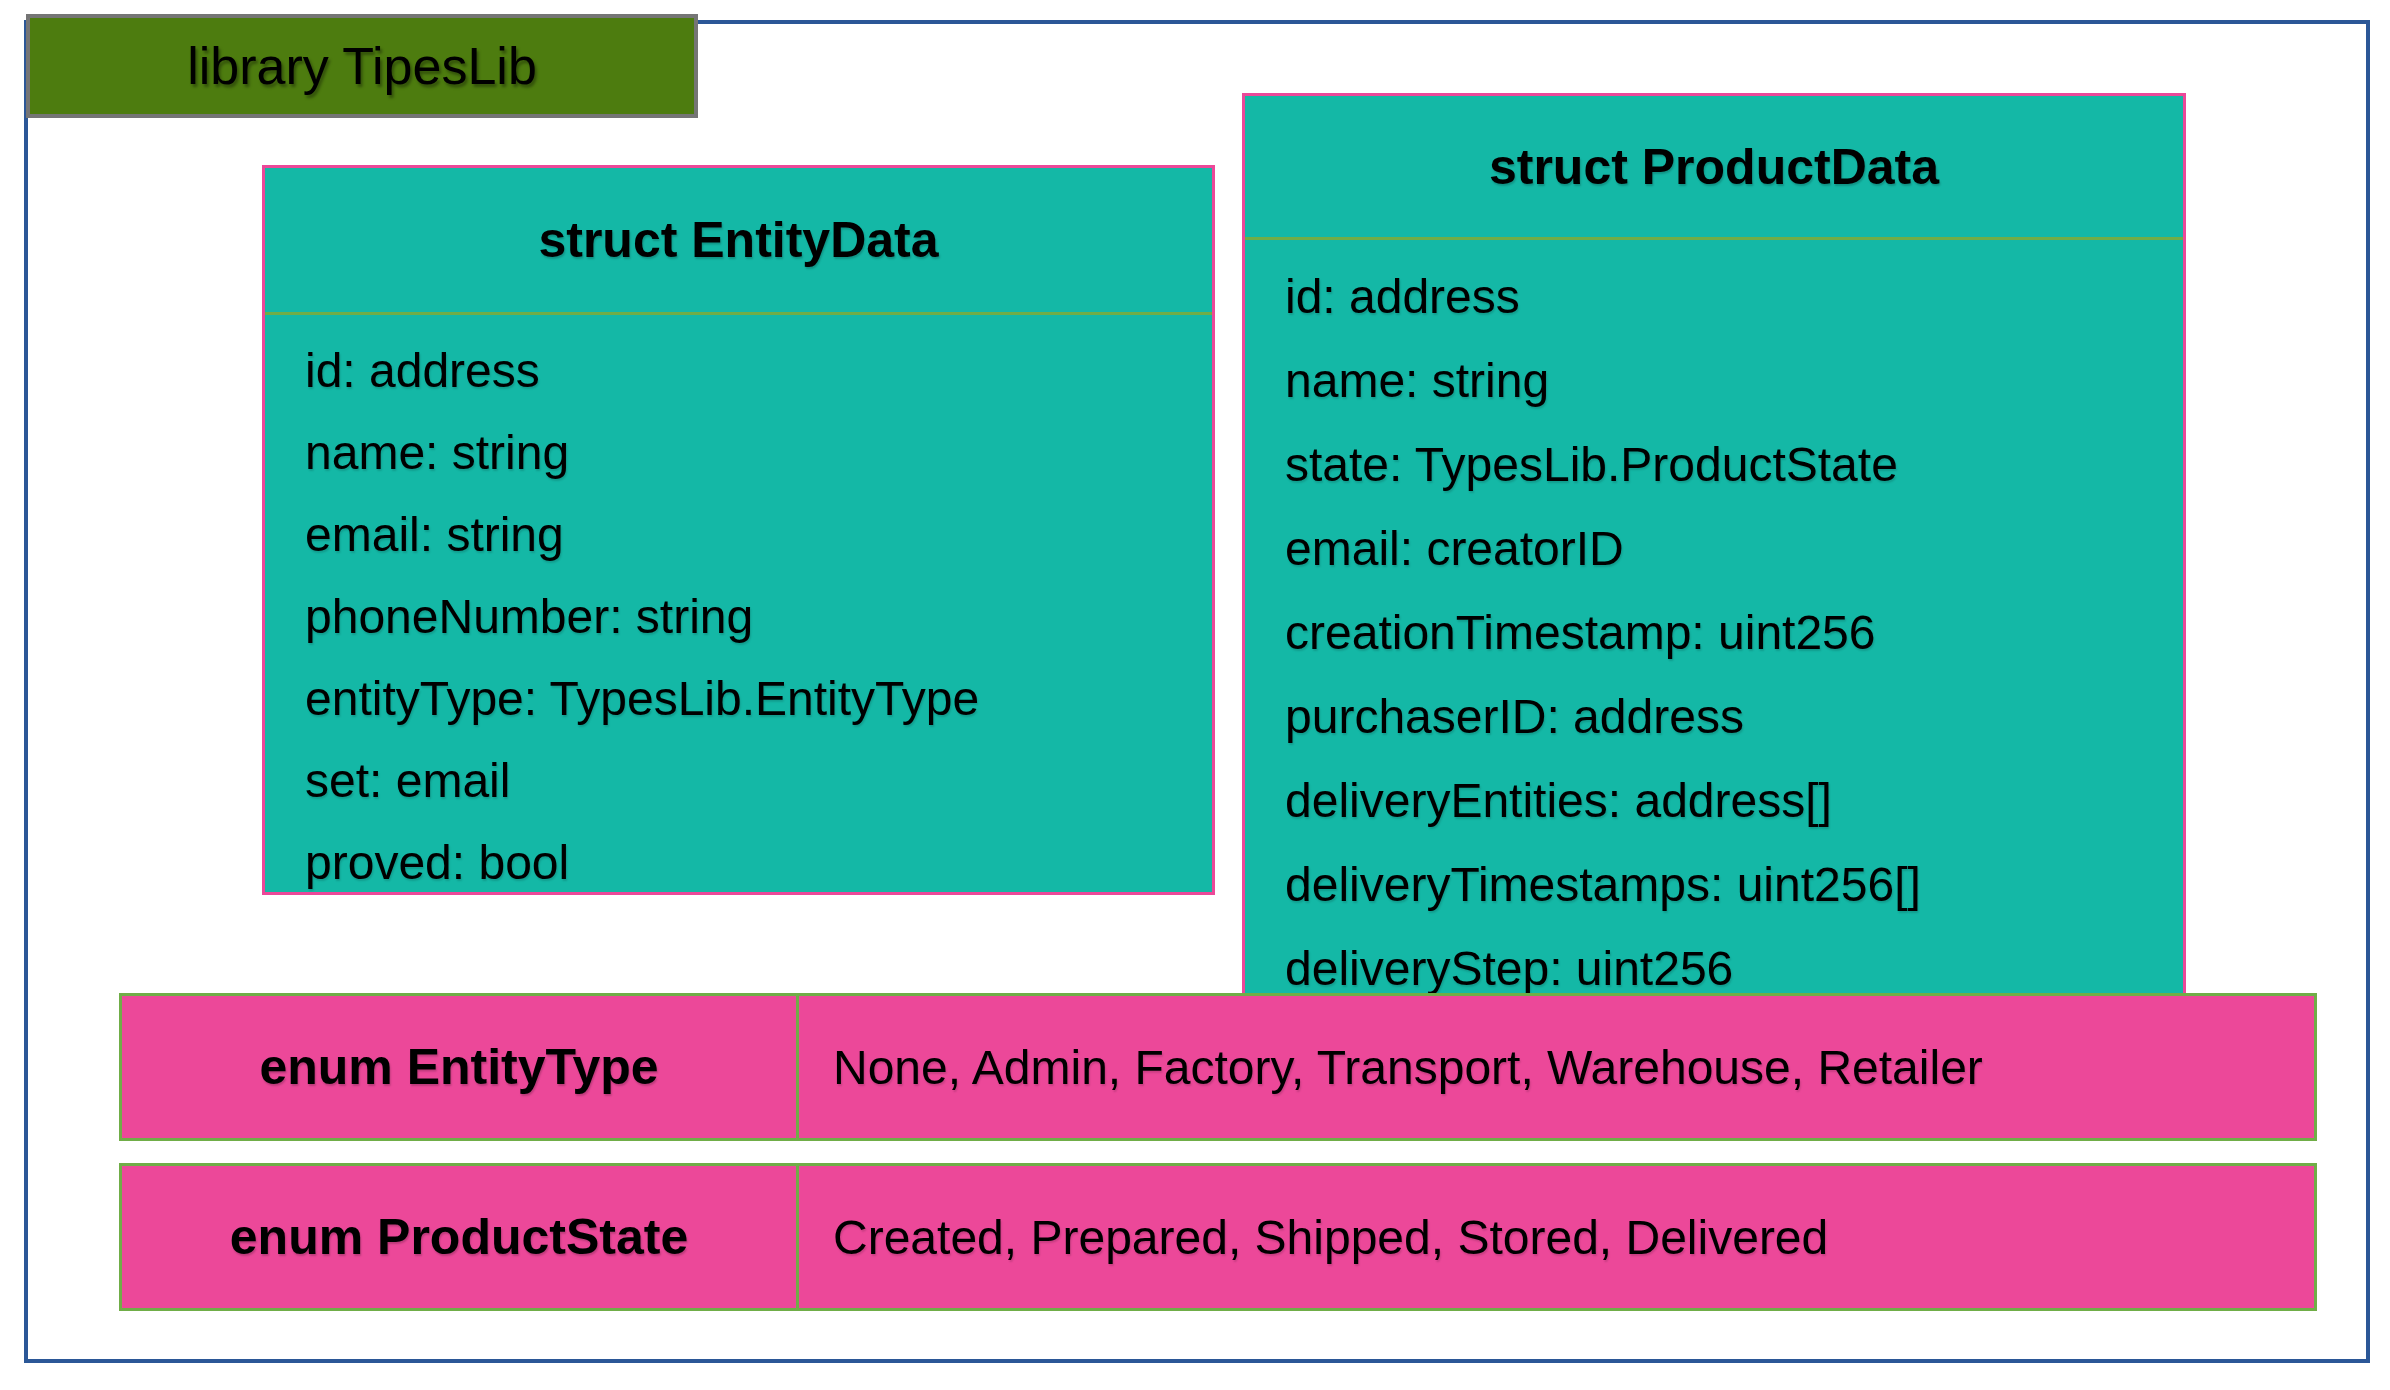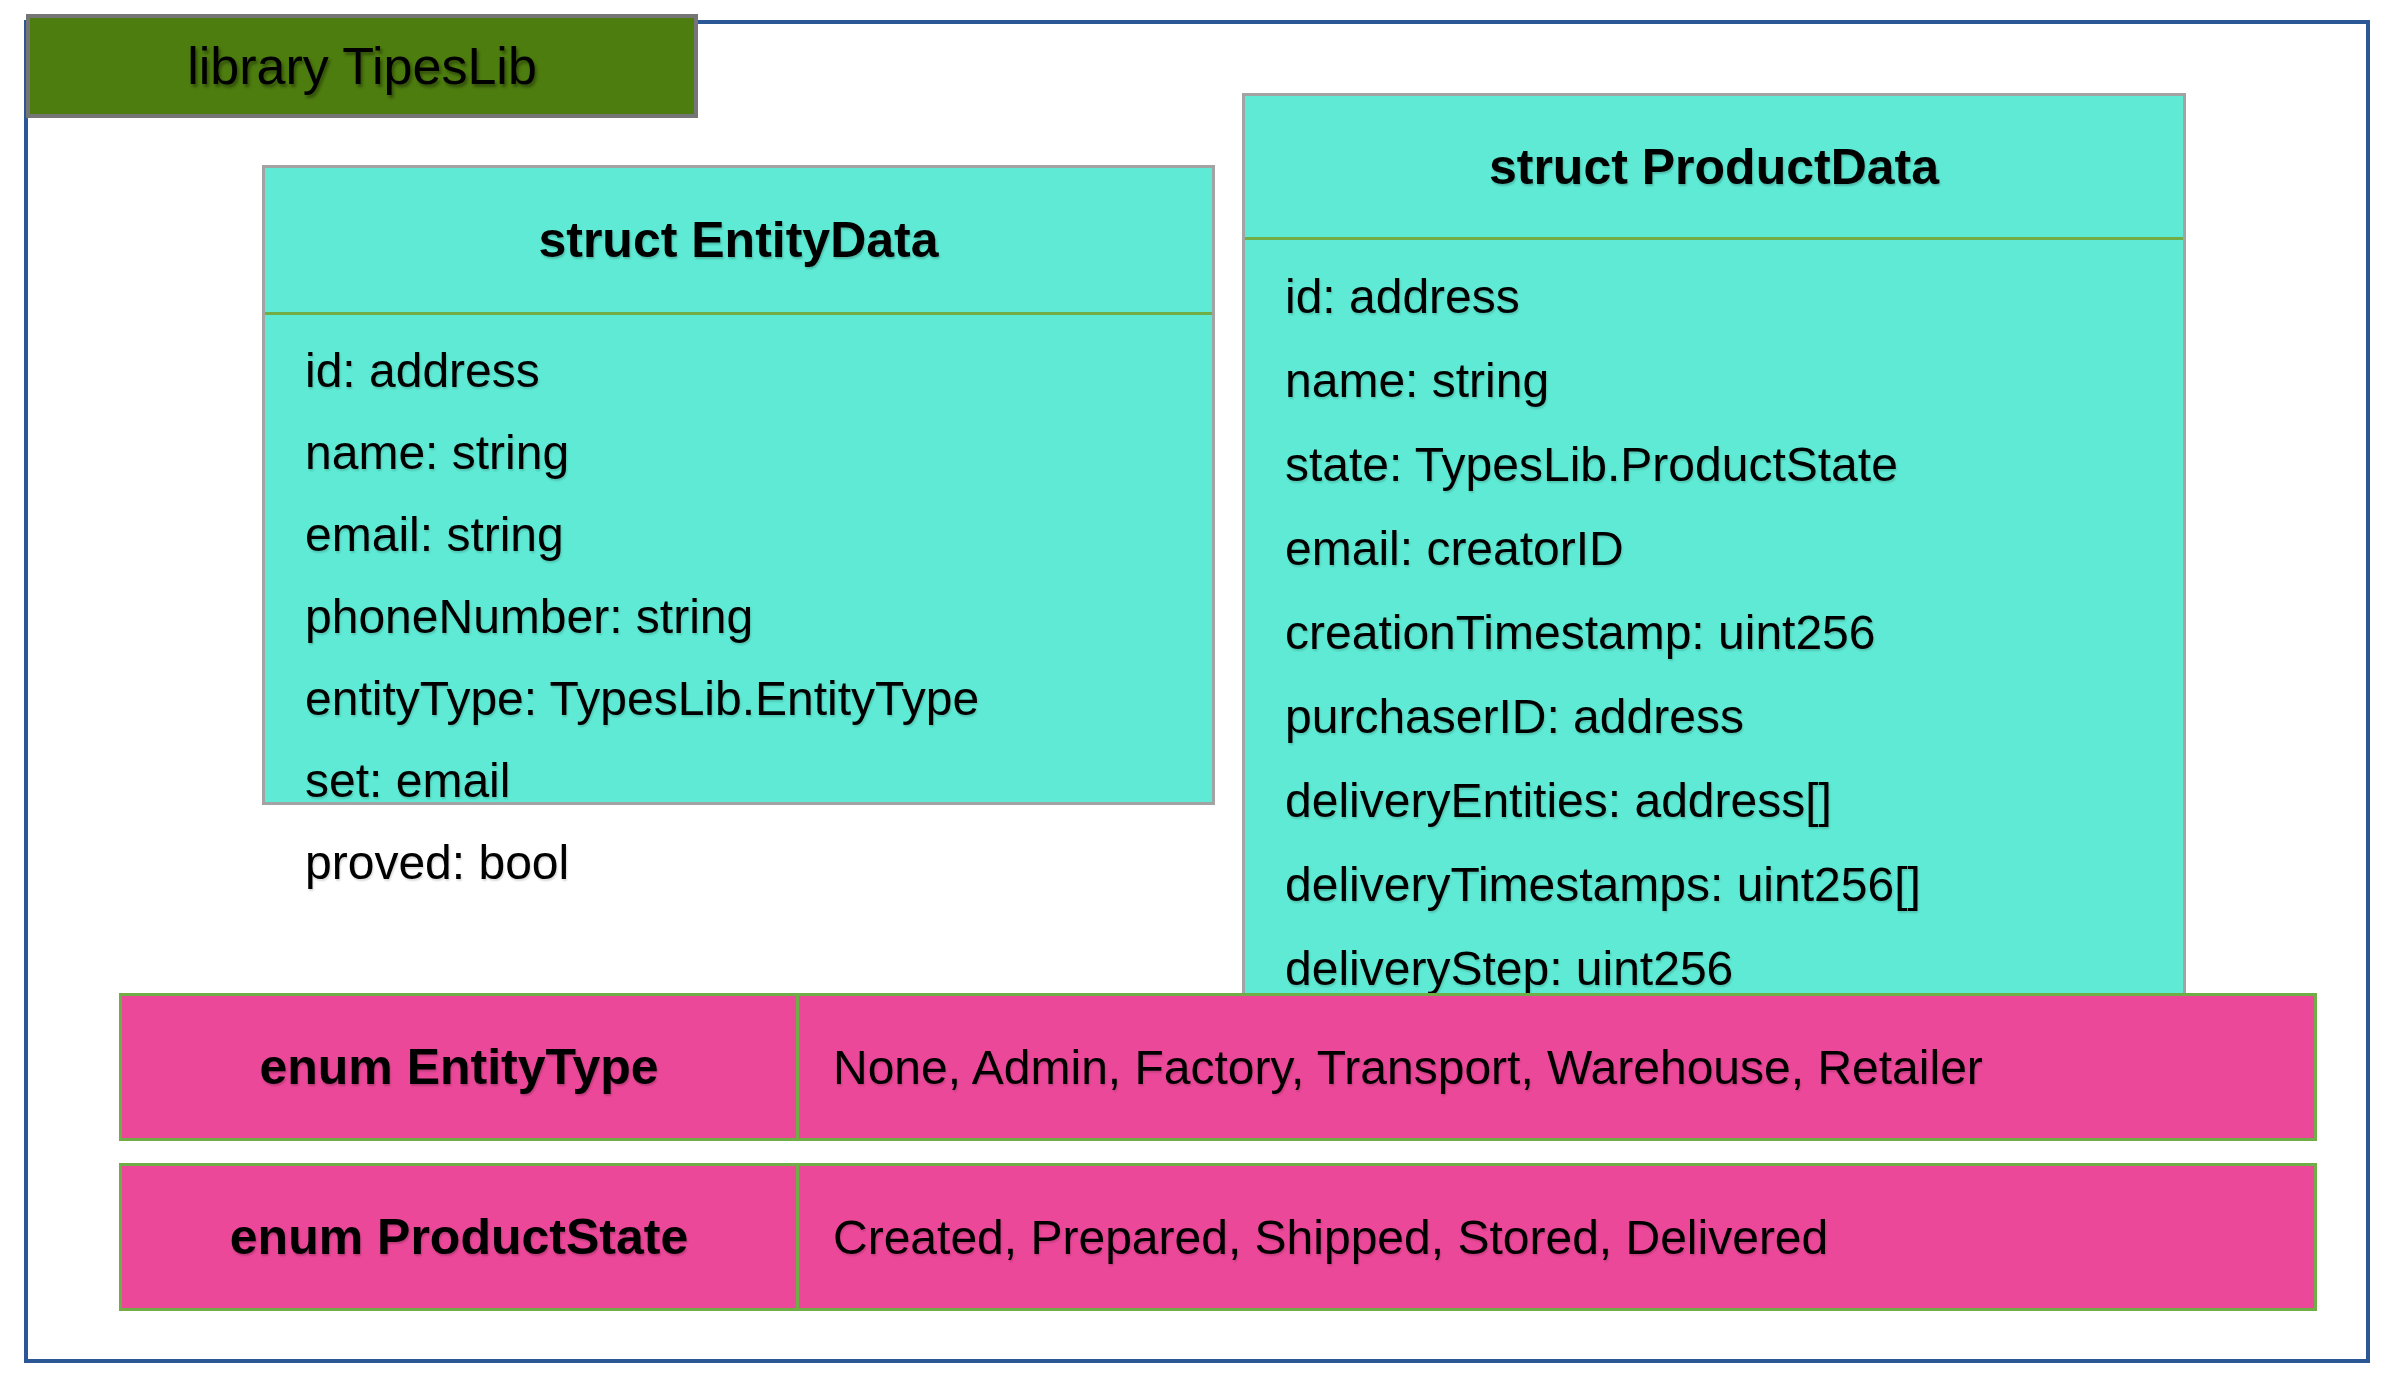--- a/index.html
+++ b/index.html
@@ -29,27 +29,27 @@
     width: 672px; height: 104px;
     background: #4d7c0f;
     border: 4px solid #757575;
     box-sizing: border-box;
     display: flex; align-items: center; justify-content: center;
     font-size: 52px;
     text-shadow: 2px 3px 3px rgba(0,0,0,0.35);
   }
   .struct-box {
     position: absolute;
-    border: 3px solid #a3a3a3;
+    border: 3px solid #ec4899;
     box-sizing: border-box;
-    background: #5eead4;
+    background: #14b8a6;
   }
   .struct-box.entity {
     left: 262px; top: 165px;
-    width: 953px; height: 640px; text-align: right;
+    width: 953px; height: 730px; text-align: right;
   }
   .struct-box.product {
     left: 1242px; top: 93px;
     width: 944px; height: 908px;
   }
   .struct-header {
     display: flex; align-items: center; justify-content: center;
     font-weight: bold;
     font-size: 50px;
     border-bottom: 3px solid #70ad47;

